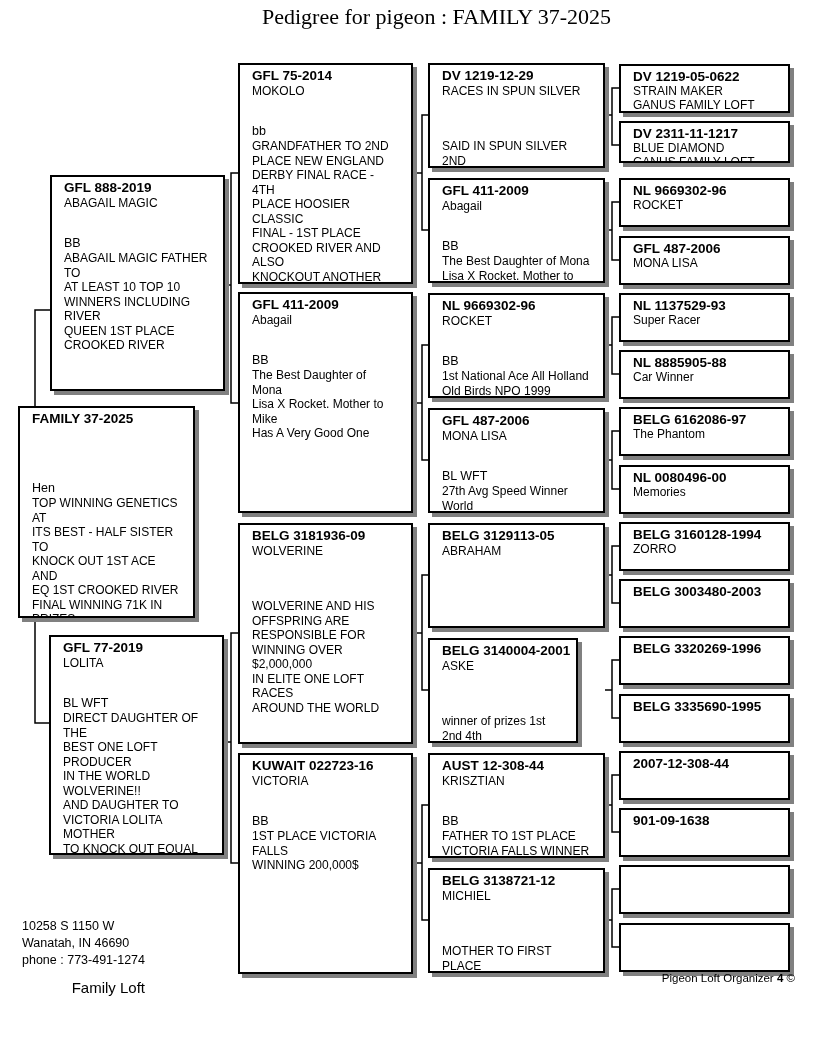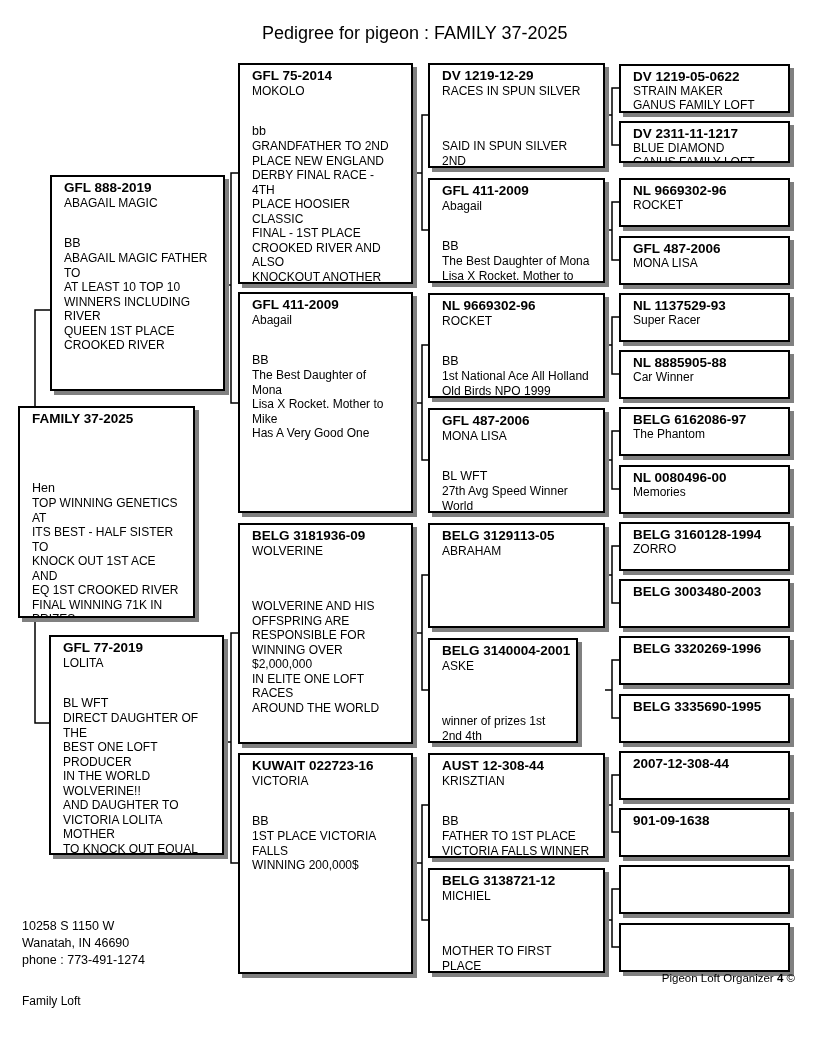--- a/index.html
+++ b/index.html
@@ -1,37 +1,38 @@
 <!DOCTYPE html>
 <html><head>
 <meta charset="utf-8">
 <style>
   html,body{margin:0;padding:0;}
   body{
     width:816px;height:1056px;position:relative;background:#ffffff;
     font-family:"Liberation Sans", sans-serif;color:#000;
   }
   .page-title{
-    position:absolute;left:262px;top:20px;font-size:18px;line-height:26px;
+    position:absolute;left:262px;top:4px;font-size:22px;line-height:26px;
     white-space:nowrap;
+    font-family:Liberation Serif, serif;
   }
   .box{
     position:absolute;background:#fff;border:2px solid #000;
     box-shadow:4px 4px 0 #808080;padding:2px 12px;box-sizing:border-box;
     overflow:hidden;
   }
   .ring{font-size:13.5px;font-weight:bold;line-height:17px;white-space:nowrap;}
   .name{font-size:12px;line-height:15px;height:15px;white-space:pre-line;}
   .colorline{font-size:12.5px;line-height:15px;height:15px;margin-top:25px;}
   .desc{font-size:12px;line-height:14.5px;white-space:pre-line;}
   .sexline{font-size:12.5px;line-height:15px;height:15px;margin-top:54px;}
   .box-s .name{font-size:12px;line-height:13.5px;height:auto;}
   .connectors{position:absolute;left:0;top:0;}
   .footer-address{position:absolute;left:22px;top:918px;font-size:12.5px;line-height:17px;}
-  .loft-name{font-size:12px;line-height:22px;margin-top:21px;}
+  .loft-name{font-size:15px;line-height:22px;margin-top:8px;text-align:right;}
   .credit{position:absolute;right:21px;top:972px;font-size:11.5px;}
   .credit .ver{font-weight:bold;}
 </style>
 </head>
 <body>
 
 <div class="page-title">Pedigree for pigeon : FAMILY 37-2025</div>
 
 <svg class="connectors" width="816" height="1056" viewBox="0 0 816 1056">
   <path fill="none" stroke="#000" stroke-width="1.5" d="

